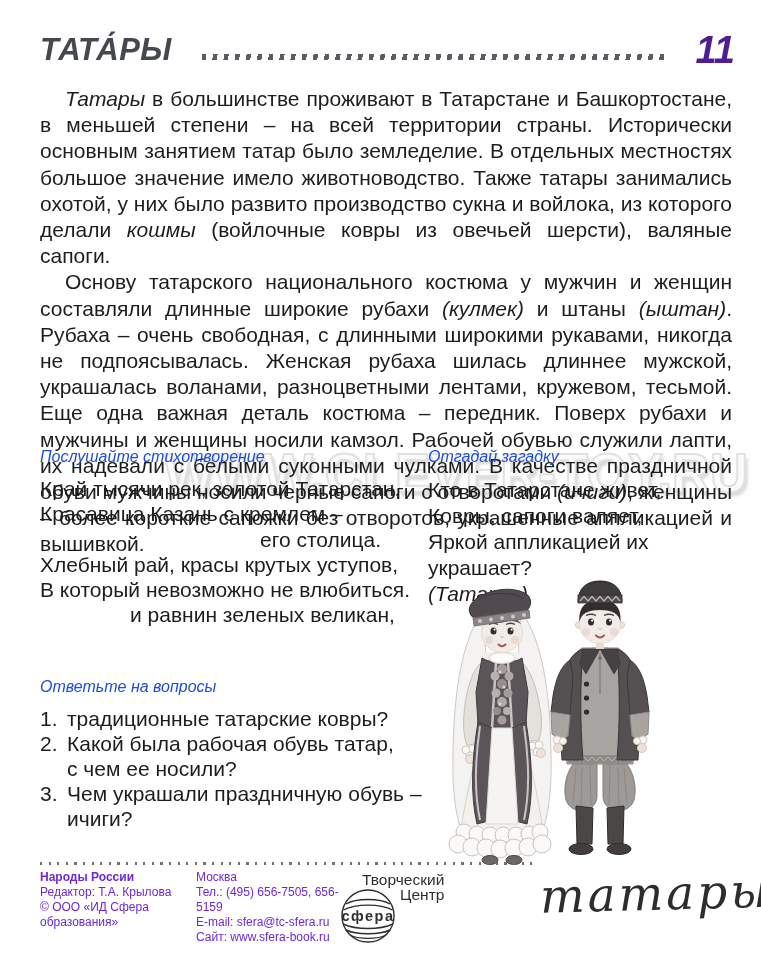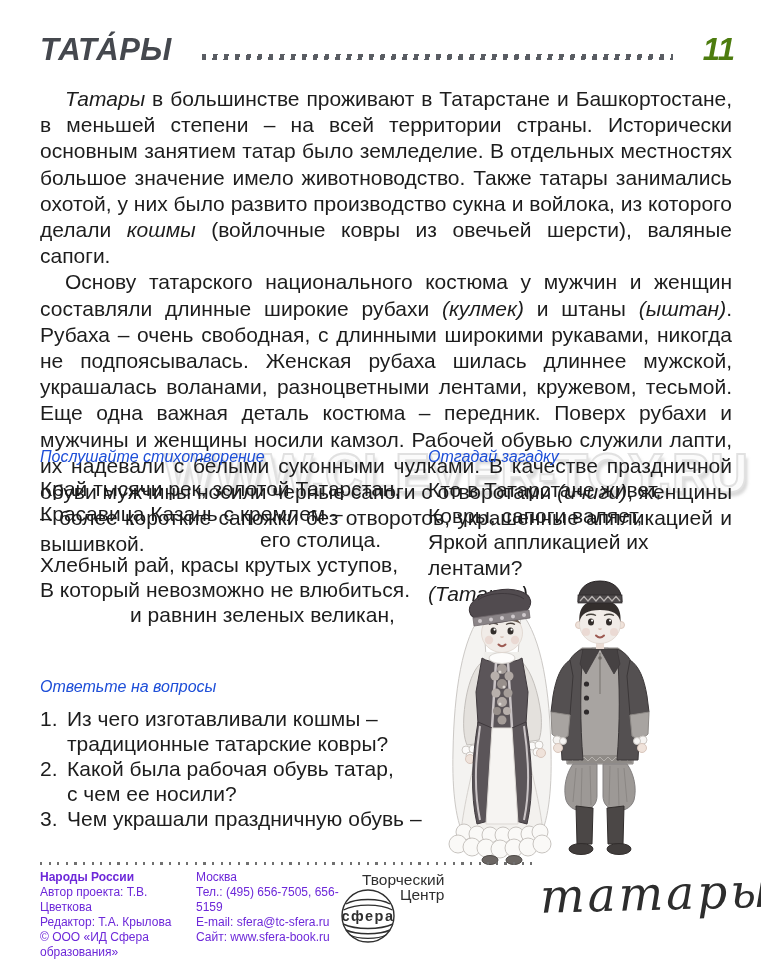--- a/index.html
+++ b/index.html
@@ -16,21 +16,21 @@
     color:#fbfbfb; -webkit-text-stroke:2px #e1e1e1;
     text-shadow:3px 4px 3px rgba(150,150,150,0.35);
     letter-spacing:0px; transform:scaleX(0.94); transform-origin:left center;
   }
 
   
   .header { position:absolute; left:40px; right:26px; top:33px; display:flex; align-items:flex-end; z-index:1;gap:24px; }
   .page-title { font-size:31px; font-weight:bold; font-style:italic; color:#45484e; letter-spacing:0.5px; line-height:34px; }
   .leader { flex:1; height:6px; margin:0 6px 7px 6px;
     background:repeating-linear-gradient(100deg,#5a5d63 0 4.5px,transparent 4.5px 11px); }
-  .page-number { font-size:31px; font-weight:bold; font-style:italic; color:#4d7c0f; line-height:34px; }
+  .page-number { font-size:38px; font-weight:bold; font-style:italic; color:#4c1d95; line-height:34px; }
 
   
   .body-text { position:absolute; left:40px; top:86px; width:692px; z-index:1;
     font-size:21px; line-height:26.2px; text-align:justify; }
   .body-text p { margin:0; text-indent:25px; }
 
   .section-heading { font-size:16px; font-weight:normal; font-style:italic; margin:0 0 7px 0; color:#1d4ed8; }
 
   .poem { position:absolute; left:40px; top:444px; width:392px; font-size:21px; line-height:25.2px; z-index:1; }
   .poem-line { white-space:nowrap; }
@@ -92,44 +92,44 @@
     <div class="poem-line indent-a">его столица.</div>
     <div class="poem-line">Хлебный рай, красы крутых уступов,</div>
     <div class="poem-line">В который невозможно не влюбиться.</div>
     <div class="poem-line indent-b">и равнин зеленых великан,</div>
   </div>
 
   <div class="riddle">
     <div class="section-heading">Отгадай загадку</div>
     <div>Кто в Татарстане живет,</div>
     <div>Ковры, сапоги валяет,</div>
-    <div>Яркой аппликацией их лентами?</div>
+    <div>Яркой аппликацией их украшает?</div>
     <div class="riddle-answer">(Татары.)</div>
   </div>
 
   <div class="questions">
     <div class="section-heading">Ответьте на вопросы</div>
     <div class="q">
       <span class="qnum">1.</span>
       <span class="qtext">
-          <span class="qline">Из чего изготавливали кошмы –</span>
           <span class="qline">традиционные татарские ковры?</span>
         </span>
     </div>
     <div class="q">
       <span class="qnum">2.</span>
       <span class="qtext">
           <span class="qline">Какой была рабочая обувь татар,</span>
           <span class="qline">с чем ее носили?</span>
         </span>
     </div>
     <div class="q">
       <span class="qnum">3.</span>
       <span class="qtext">
           <span class="qline">Чем украшали праздничную обувь –</span>
+          <span class="qline">ичиги?</span>
         </span>
     </div>
   </div>
 
   <div class="illustration">
     <svg viewBox="0 0 326 298" xmlns="http://www.w3.org/2000/svg">
 
       <g>
 
         <path d="M 63 40 C 42 66 34 120 33 180 C 32 220 36 252 46 268 L 66 260 C 58 210 58 130 66 84 Z" fill="#f4f3f1" stroke="#ccc9c6" stroke-width="1"></path>
@@ -297,21 +297,20 @@
         </g>
       </g>
     </svg>
   </div>
 
   <div class="footer">
     <div class="dotline"></div>
     <div class="footer-cols">
       <div class="fcol1">
         <div class="fbold">Народы России</div>
-        <div>Автор проекта: Т.В. Цветкова</div>
         <div>Редактор: Т.А. Крылова</div>
         <div>© ООО «ИД Сфера образования»</div>
       </div>
       <div class="fcol2">
         <div>Москва</div>
         <div>Тел.: (495) 656-7505, 656-5159</div>
         <div>E-mail: sfera@tc-sfera.ru</div>
         <div>Сайт: www.sfera-book.ru</div>
       </div>
     </div>

